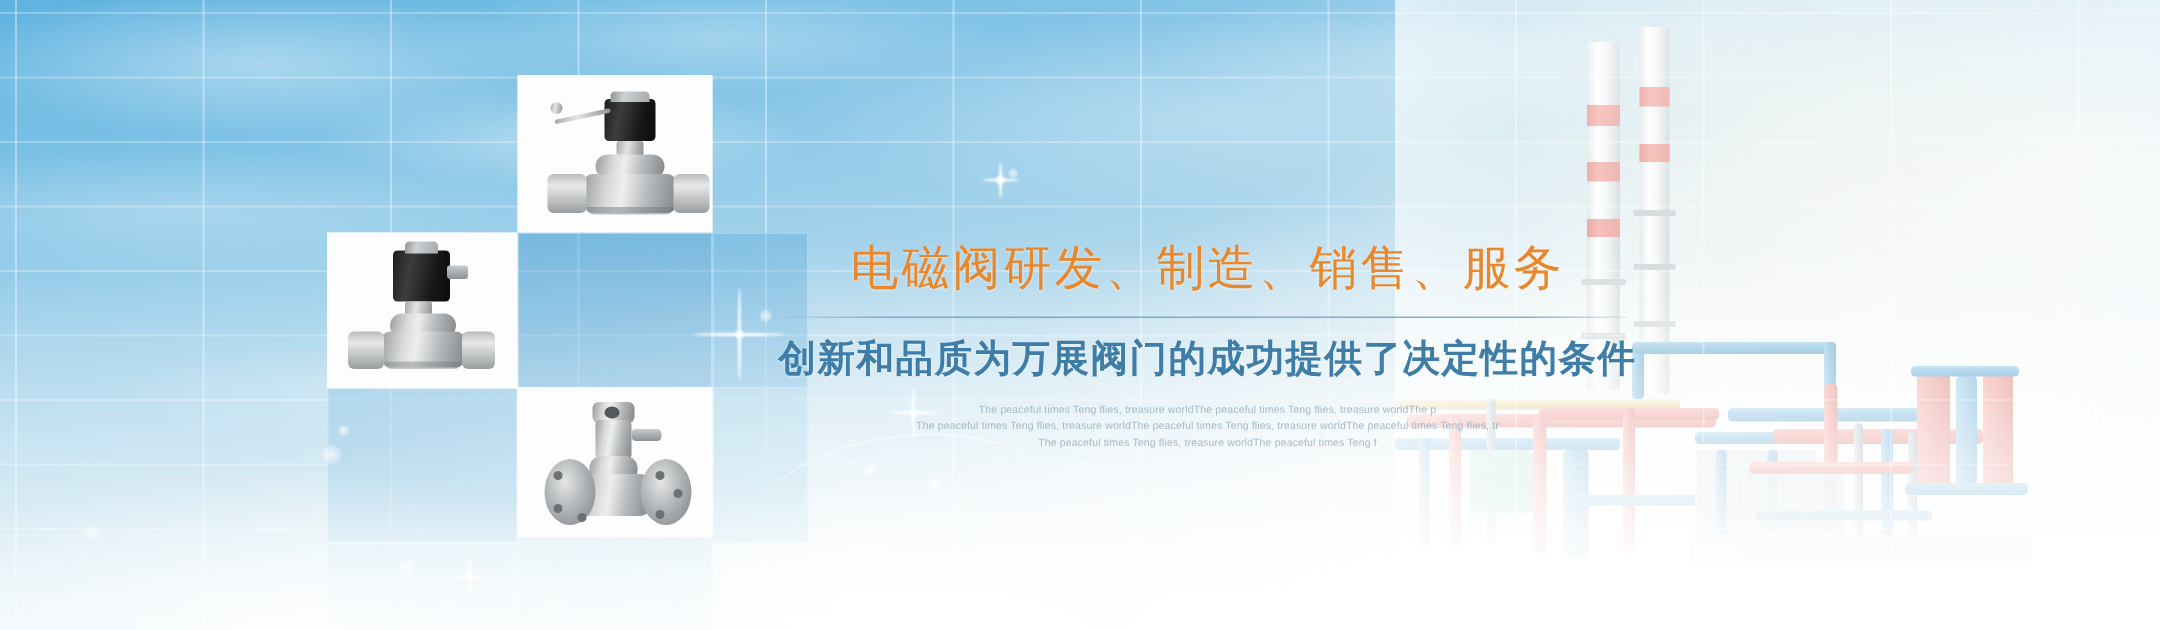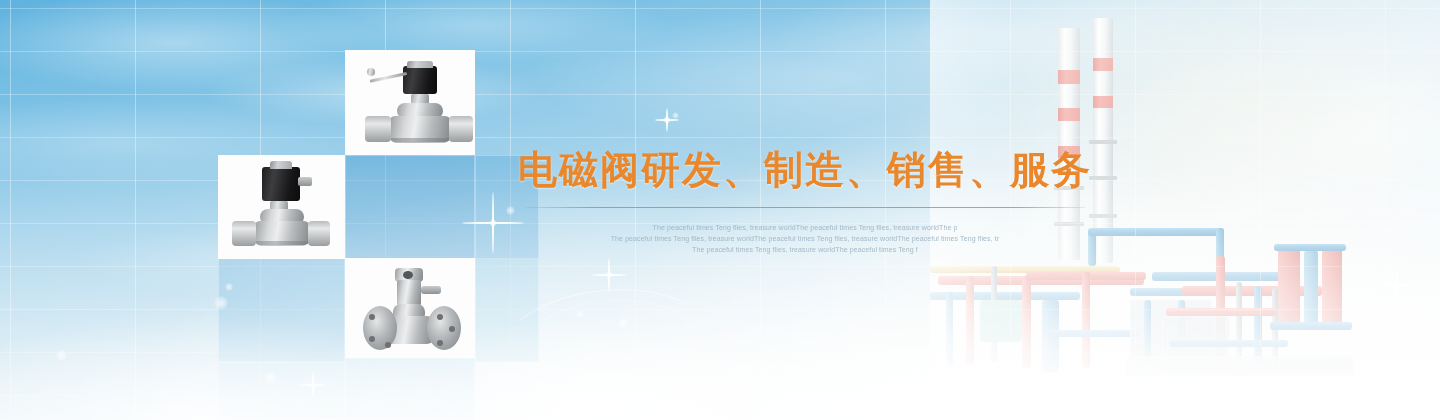--- a/index.html
+++ b/index.html
@@ -213,25 +213,25 @@
 
   
   .copy {
     position: absolute;
     left: 505px; top: 148px; width: 600px;
     text-align: center;
     z-index: 40;
   }
   .headline {
     font-family: "DejaVu Sans", "Liberation Sans", sans-serif;
-    font-size: 39px;
-    font-weight: bold;
+    font-size: 32px;
+    font-weight: normal;
     letter-spacing: 2px;
     color: #e9872c;
-    margin: 0;
+    margin: 12px;
     line-height: 1.15;
     text-shadow: 0 1px 2px rgba(255,255,255,0.55);
     white-space: nowrap;
   }
   .rule {
     height: 1px;
     width: 560px;
     margin: 14px auto 12px auto;
     background: linear-gradient(to right, rgba(110,160,195,0.15), rgba(96,150,190,0.75) 12%, rgba(96,150,190,0.75) 88%, rgba(110,160,195,0.15));
   }
@@ -410,20 +410,21 @@
       <div class="v-bolt" style="left:40px; top:84px; width:6px; height:6px;"></div>
       <div class="v-bolt" style="left:92px; top:56px; width:6px; height:6px;"></div>
       <div class="v-bolt" style="left:104px; top:68px; width:6px; height:6px;"></div>
       <div class="v-bolt" style="left:92px; top:82px; width:6px; height:6px;"></div>
     </div>
   </div>
 
   <div class="copy">
     <h1 class="headline">电磁阀研发、制造、销售、服务</h1>
     <div class="rule"></div>
+    <h2 class="subline">创新和品质为万展阀门的成功提供了决定性的条件</h2>
     <div class="fineprint">
       <div>The peaceful times Teng flies, treasure worldThe peaceful times Teng flies, treasure worldThe p</div>
       <div>The peaceful times Teng flies, treasure worldThe peaceful times Teng flies, treasure worldThe peaceful times Teng flies, tr</div>
       <div>The peaceful times Teng flies, treasure worldThe peaceful times Teng f</div>
     </div>
   </div>
 
 </div>
 
 </body></html>

